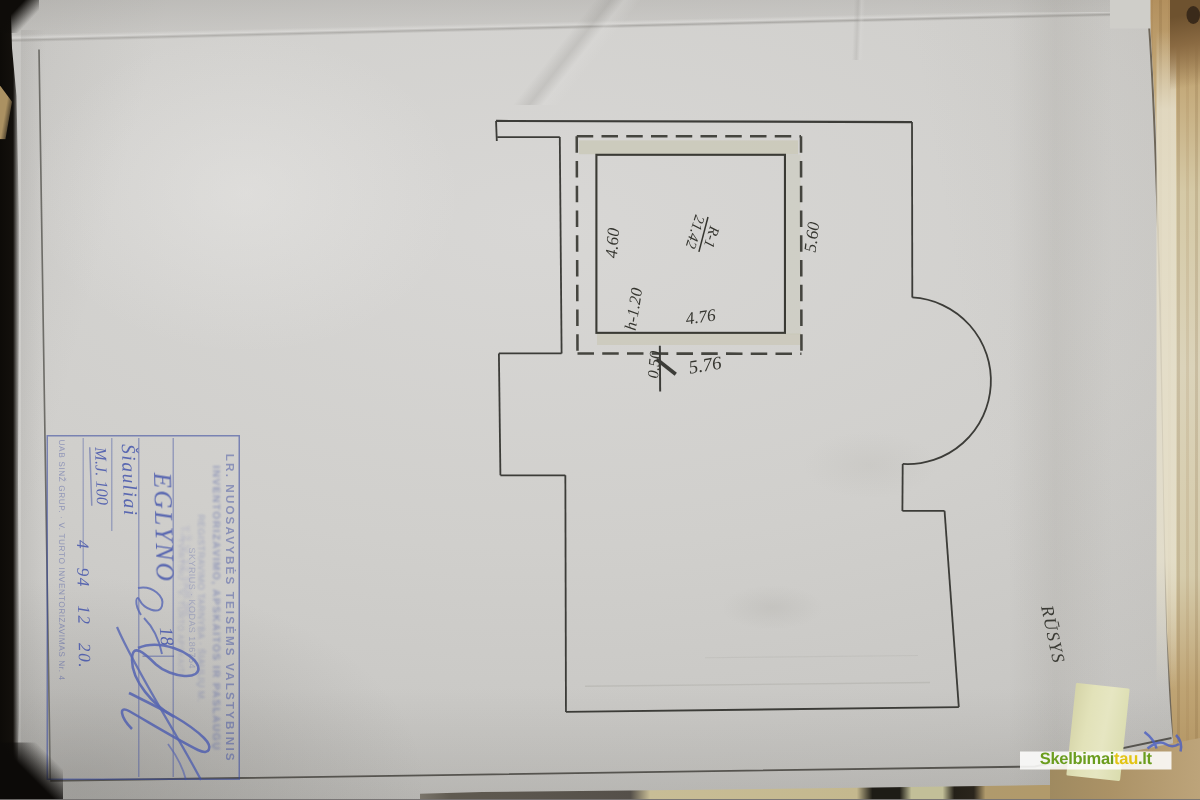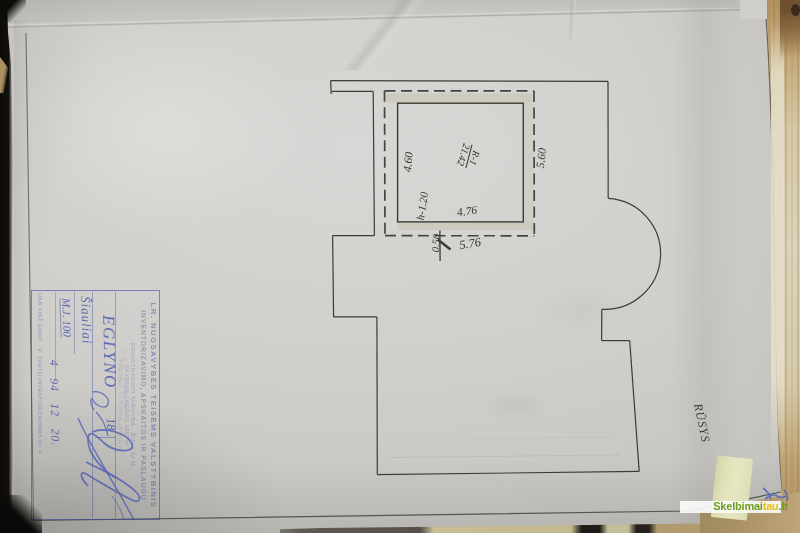--- a/index.html
+++ b/index.html
@@ -242,15 +242,15 @@
        transform:rotate(6deg);border-radius:1px;"></div>
 
   <svg class="abs" style="left:760px;top:486px" width="34" height="20" viewBox="0 0 34 20">
     <path d="M3,2 C7,5 10,9 11,13 M5,13 C10,9 14,8 17,10 C20,12 23,12 26,10 M24,4 C27,7 28,11 27,15" fill="none" stroke="#4a5ec2" stroke-width="1.7" opacity="0.8"></path>
   </svg>
 
   <div class="abs" style="left:680px;top:501px;width:101px;height:11.5px;background:rgba(253,253,252,0.89)"></div>
 
   <div class="abs" style="left:680px;top:501px;width:101px;height:11.5px;
        font:bold 11px 'Liberation Sans',sans-serif;text-align:center;line-height:11.5px;
-       color:#6b9d1e;letter-spacing:-0.2px;margin-left:20px;">Skelbimai<span style="color:#e2c414">tau</span>.lt</div>
+       color:#6b9d1e;letter-spacing:-0.2px;">Skelbimai<span style="color:#e2c414">tau</span>.lt</div>
 
 </div>
 
 </body></html>

